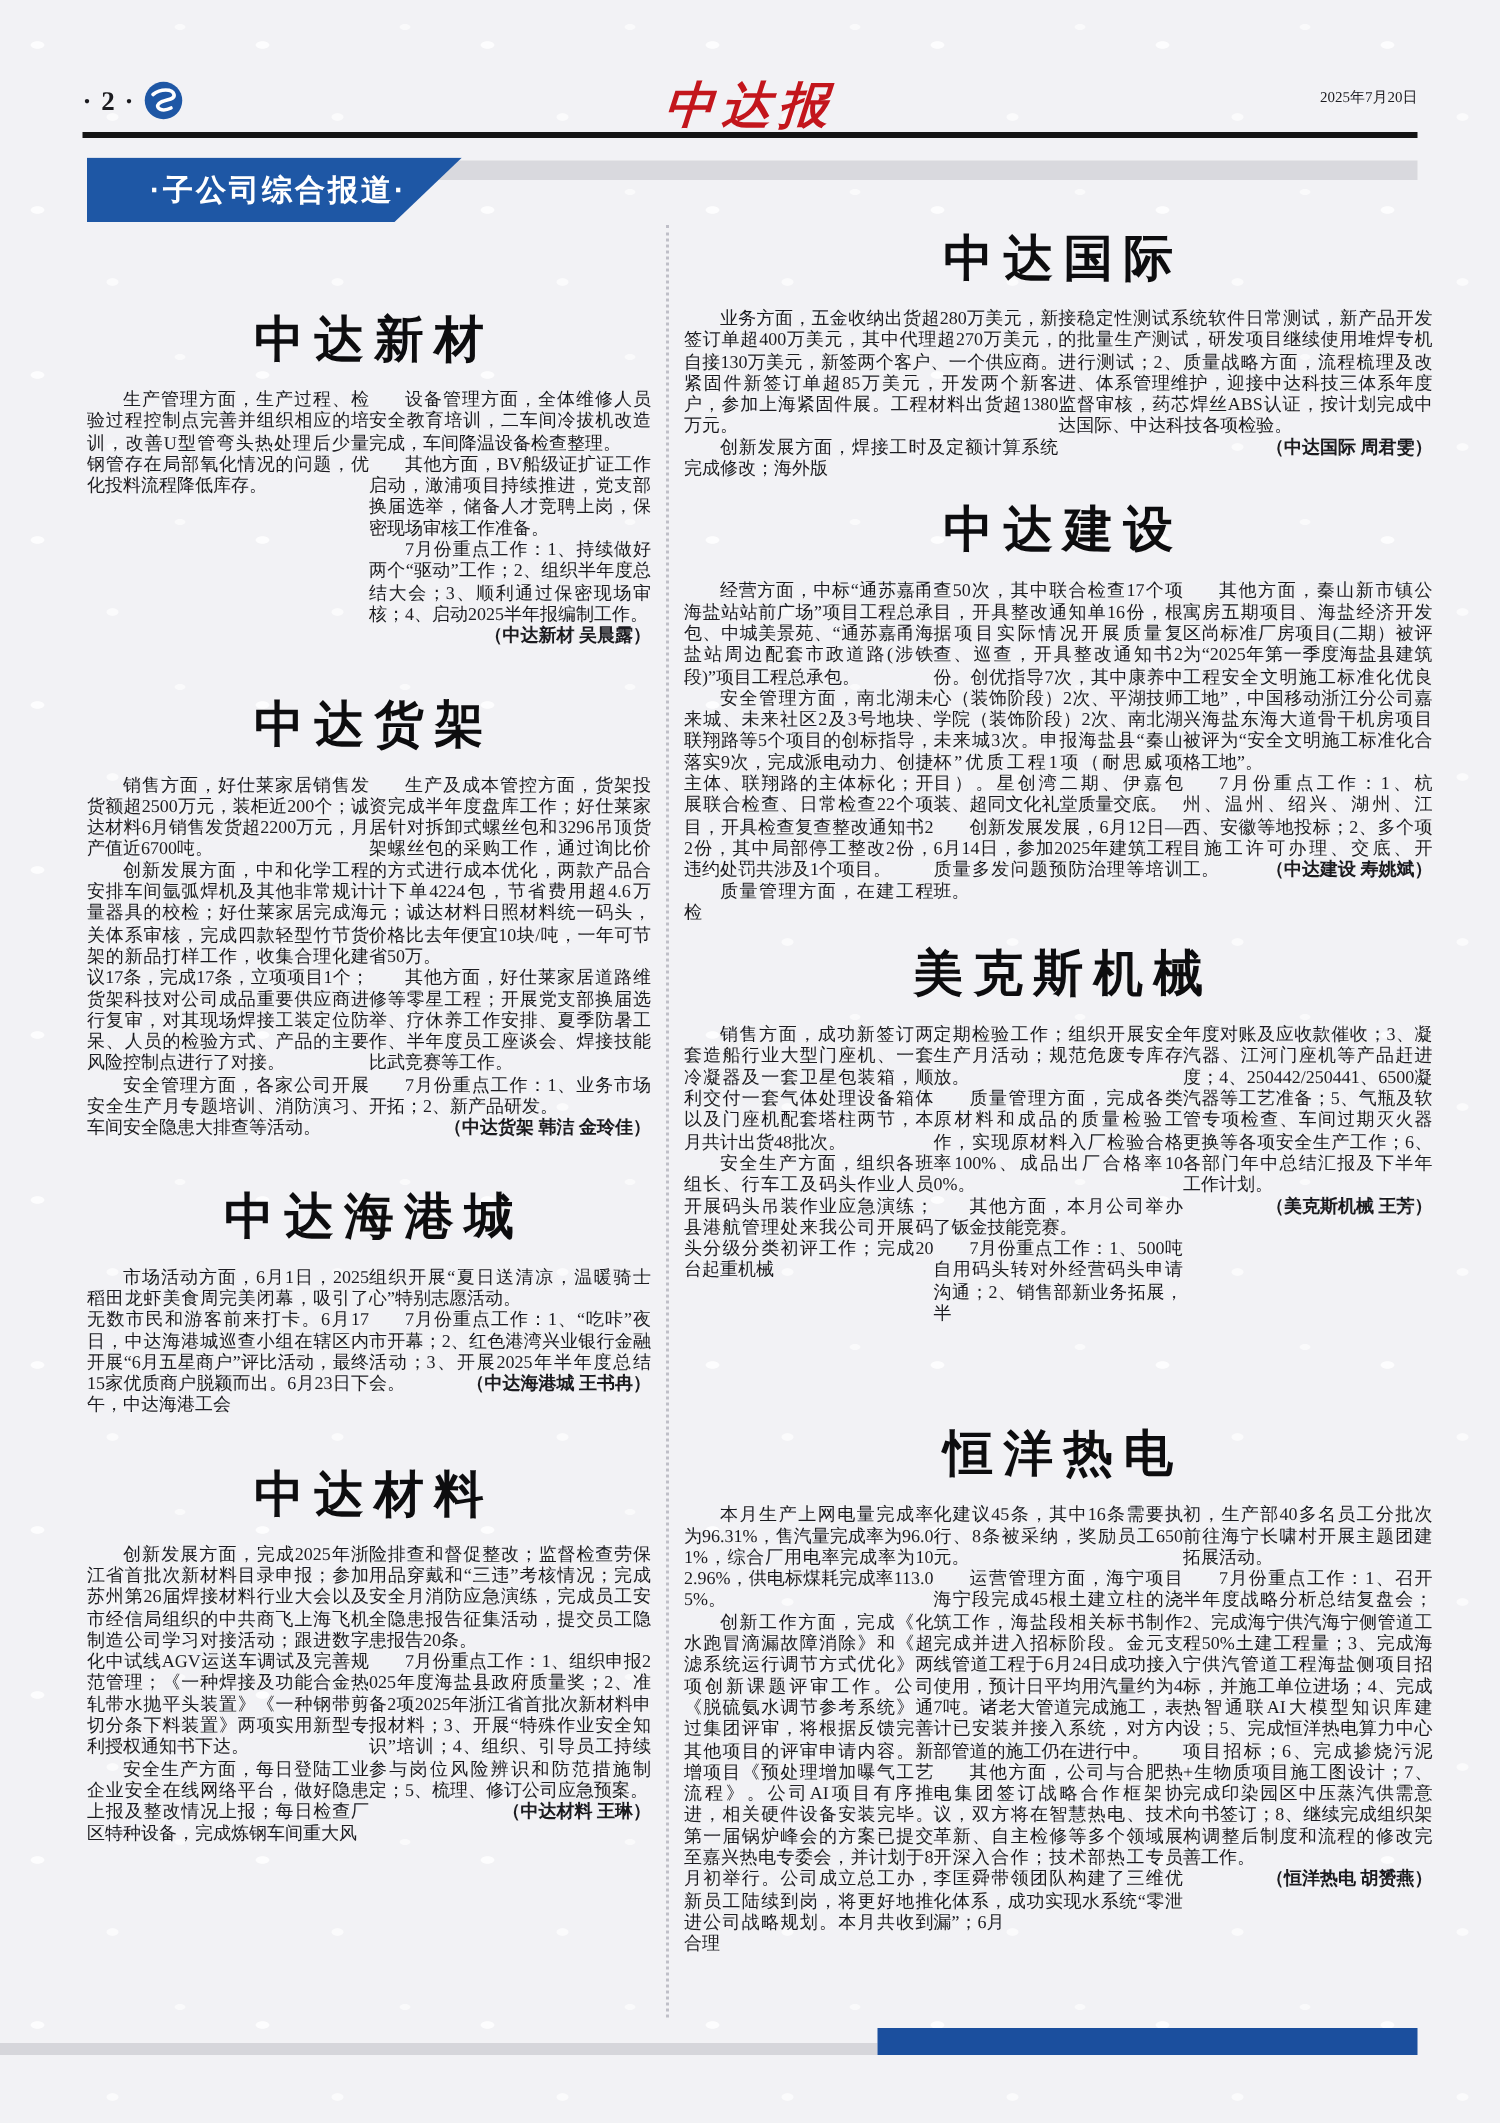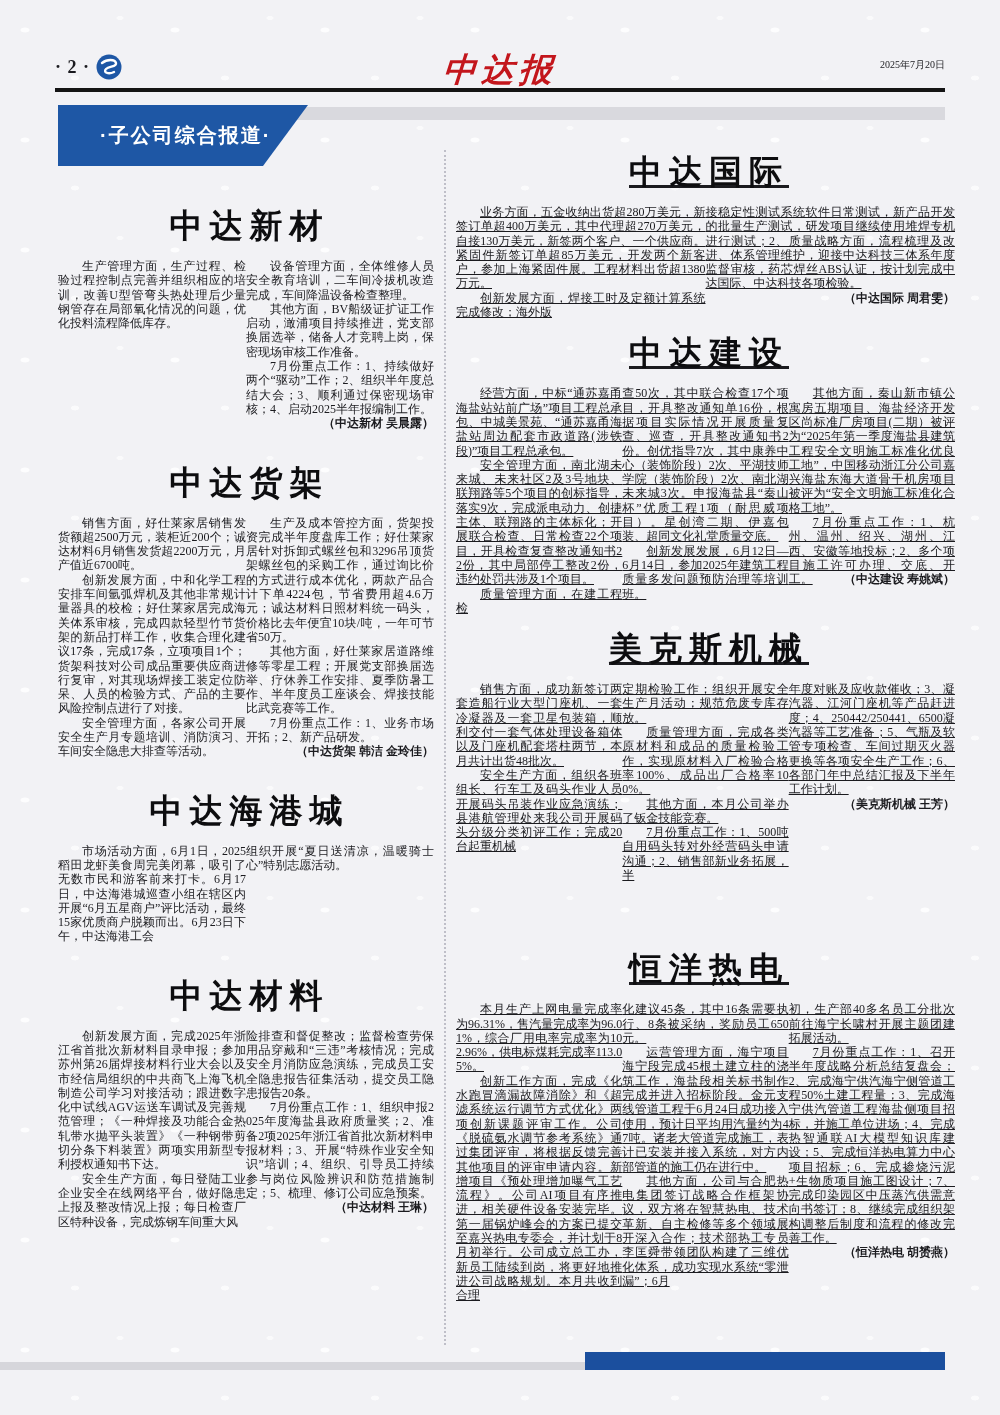--- a/index.html
+++ b/index.html
@@ -21,31 +21,31 @@
   .pagenum-wrap{position:absolute;left:0;top:4px;display:flex;align-items:center;gap:6px;}
   .pagenum{font-size:18px;font-weight:bold;letter-spacing:1px;}
   .masthead{position:absolute;left:0;right:0;top:-2px;text-align:center;
     font-size:33px;font-weight:bold;font-style:italic;color:#c3161c;
     letter-spacing:5px;transform:skewX(-4deg);}
   .issue-date{position:absolute;right:0;top:8px;font-size:10px;}
   .rule{position:absolute;left:55px;right:55px;top:88px;height:4px;background:#141414;}
 
   
   .banner-tail{position:absolute;left:285px;top:107px;width:660px;height:13px;background:#d9d9de;}
-  .banner{position:absolute;left:58px;top:105px;width:250px;height:61px;background:#1e57a5;
+  .banner{position:absolute;left:58px;top:105px;width:250px;height:43px;background:#1e57a5;
     clip-path:polygon(0 0,100% 0,82% 100%,0 100%);
     display:flex;align-items:center;}
   .banner span{color:#fff;font-weight:bold;font-size:20px;letter-spacing:2px;padding-left:42px;
     font-family:"Liberation Sans","DejaVu Sans",sans-serif;}
 
   
   .content{position:absolute;top:150px;left:58px;right:45px;bottom:70px;display:flex;}
   .left-block{width:376px;padding-top:54px;display:flex;flex-direction:column;}
   .divider{border-left:2px dotted #bfbfc8;margin:0 10px;}
-  .right-block{flex:1;display:flex;flex-direction:column;text-decoration:underline;}
+  .right-block{flex:1;display:flex;flex-direction:column;}
 
   .article{margin-bottom:30px;}
   .right-block .article{margin-bottom:12px;}
   .article.push-down{margin-top:53px;}
   h2.title{margin:0 0 10px 0;text-align:center;font-size:33px;font-weight:bold;
     letter-spacing:7px;text-indent:7px;color:#0d0d0f;}
   .cols{display:flex;}
   .col{flex:1;min-width:0;}
   .col p{margin:0;font-size:12px;line-height:14.3px;text-align:justify;text-indent:2em;
     word-break:break-all;}
@@ -124,20 +124,24 @@
       </section>
 
       <section class="article">
         <h2 class="title">中达海港城</h2>
         <div class="cols">
           <div class="col">
             <p>市场活动方面，6月1日，2025稻田龙虾美食周完美闭幕，吸引了无数市民和游客前来打卡。6月17日，中达海港城巡查小组在辖区内开展“6月五星商户”评比活动，最终15家优质商户脱颖而出。6月23日下午，中达海港工会</p>
           </div>
           <div class="col">
             <p class="cont">组织开展“夏日送清凉，温暖骑士心”特别志愿活动。</p>
+            <p>
+              <span>7月份重点工作：1、“吃咔”夜市开幕；2、红色港湾兴业银行金融活动；3、开展2025年半年度总结会。</span>
+              <span class="byline">（中达海港城 王书冉）</span>
+            </p>
           </div>
         </div>
       </section>
 
       <section class="article">
         <h2 class="title">中达材料</h2>
         <div class="cols">
           <div class="col">
             <p>创新发展方面，完成2025年浙江省首批次新材料目录申报；参加苏州第26届焊接材料行业大会以及市经信局组织的中共商飞上海飞机制造公司学习对接活动；跟进数字化中试线AGV运送车调试及完善规范管理；《一种焊接及功能合金热轧带水抛平头装置》《一种钢带剪切分条下料装置》两项实用新型专利授权通知书下达。</p>
             <p>安全生产方面，每日登陆工业企业安全在线网络平台，做好隐患上报及整改情况上报；每日检查厂区特种设备，完成炼钢车间重大风</p>

